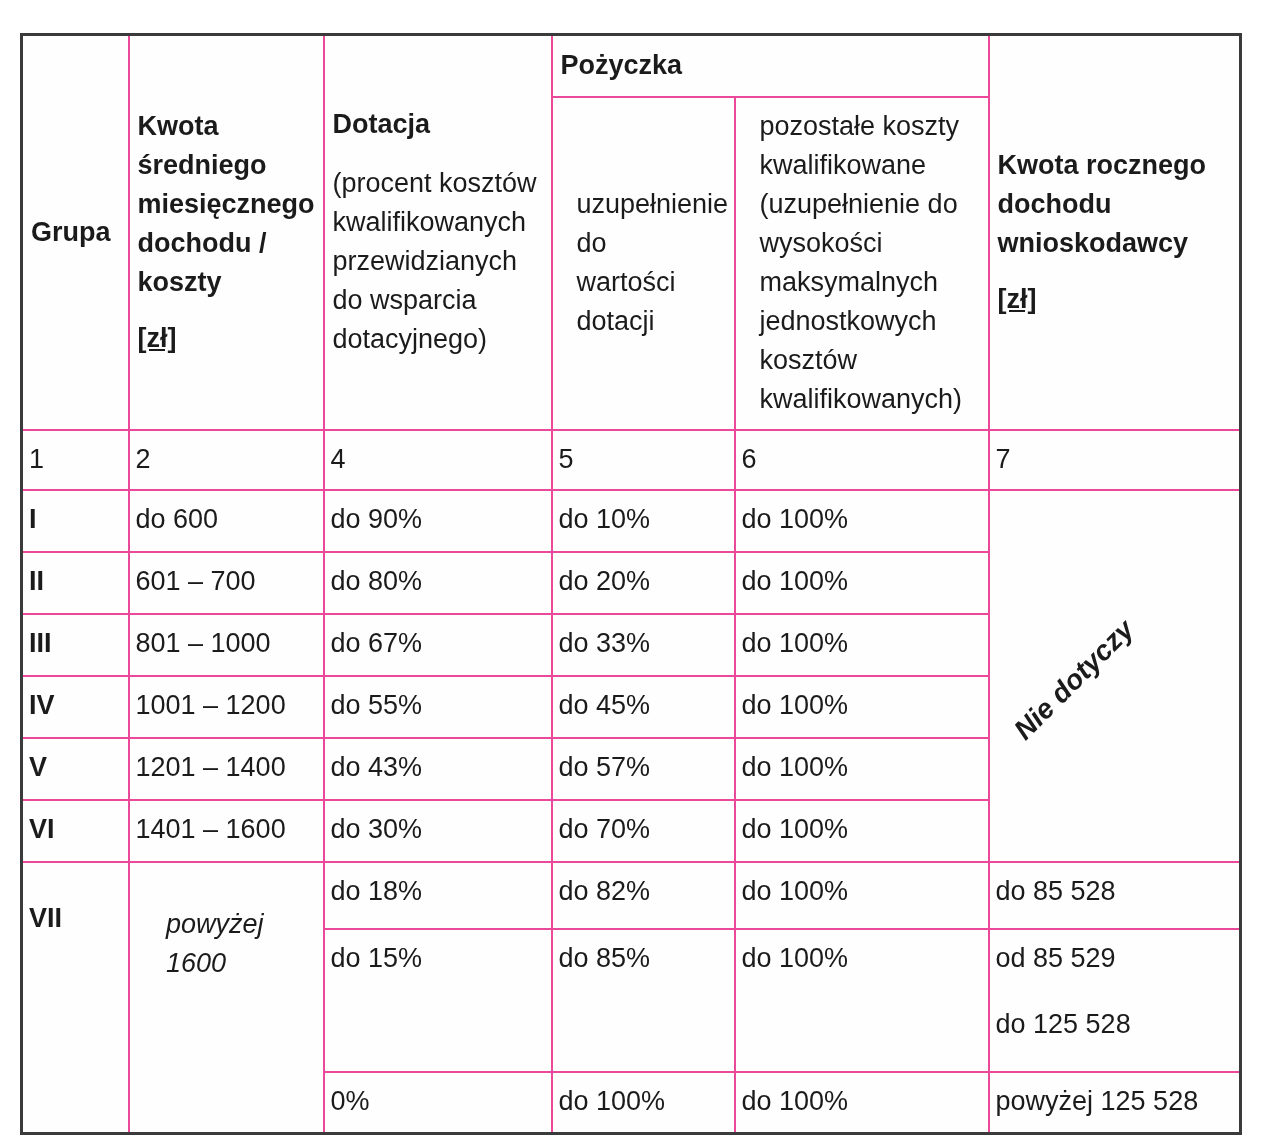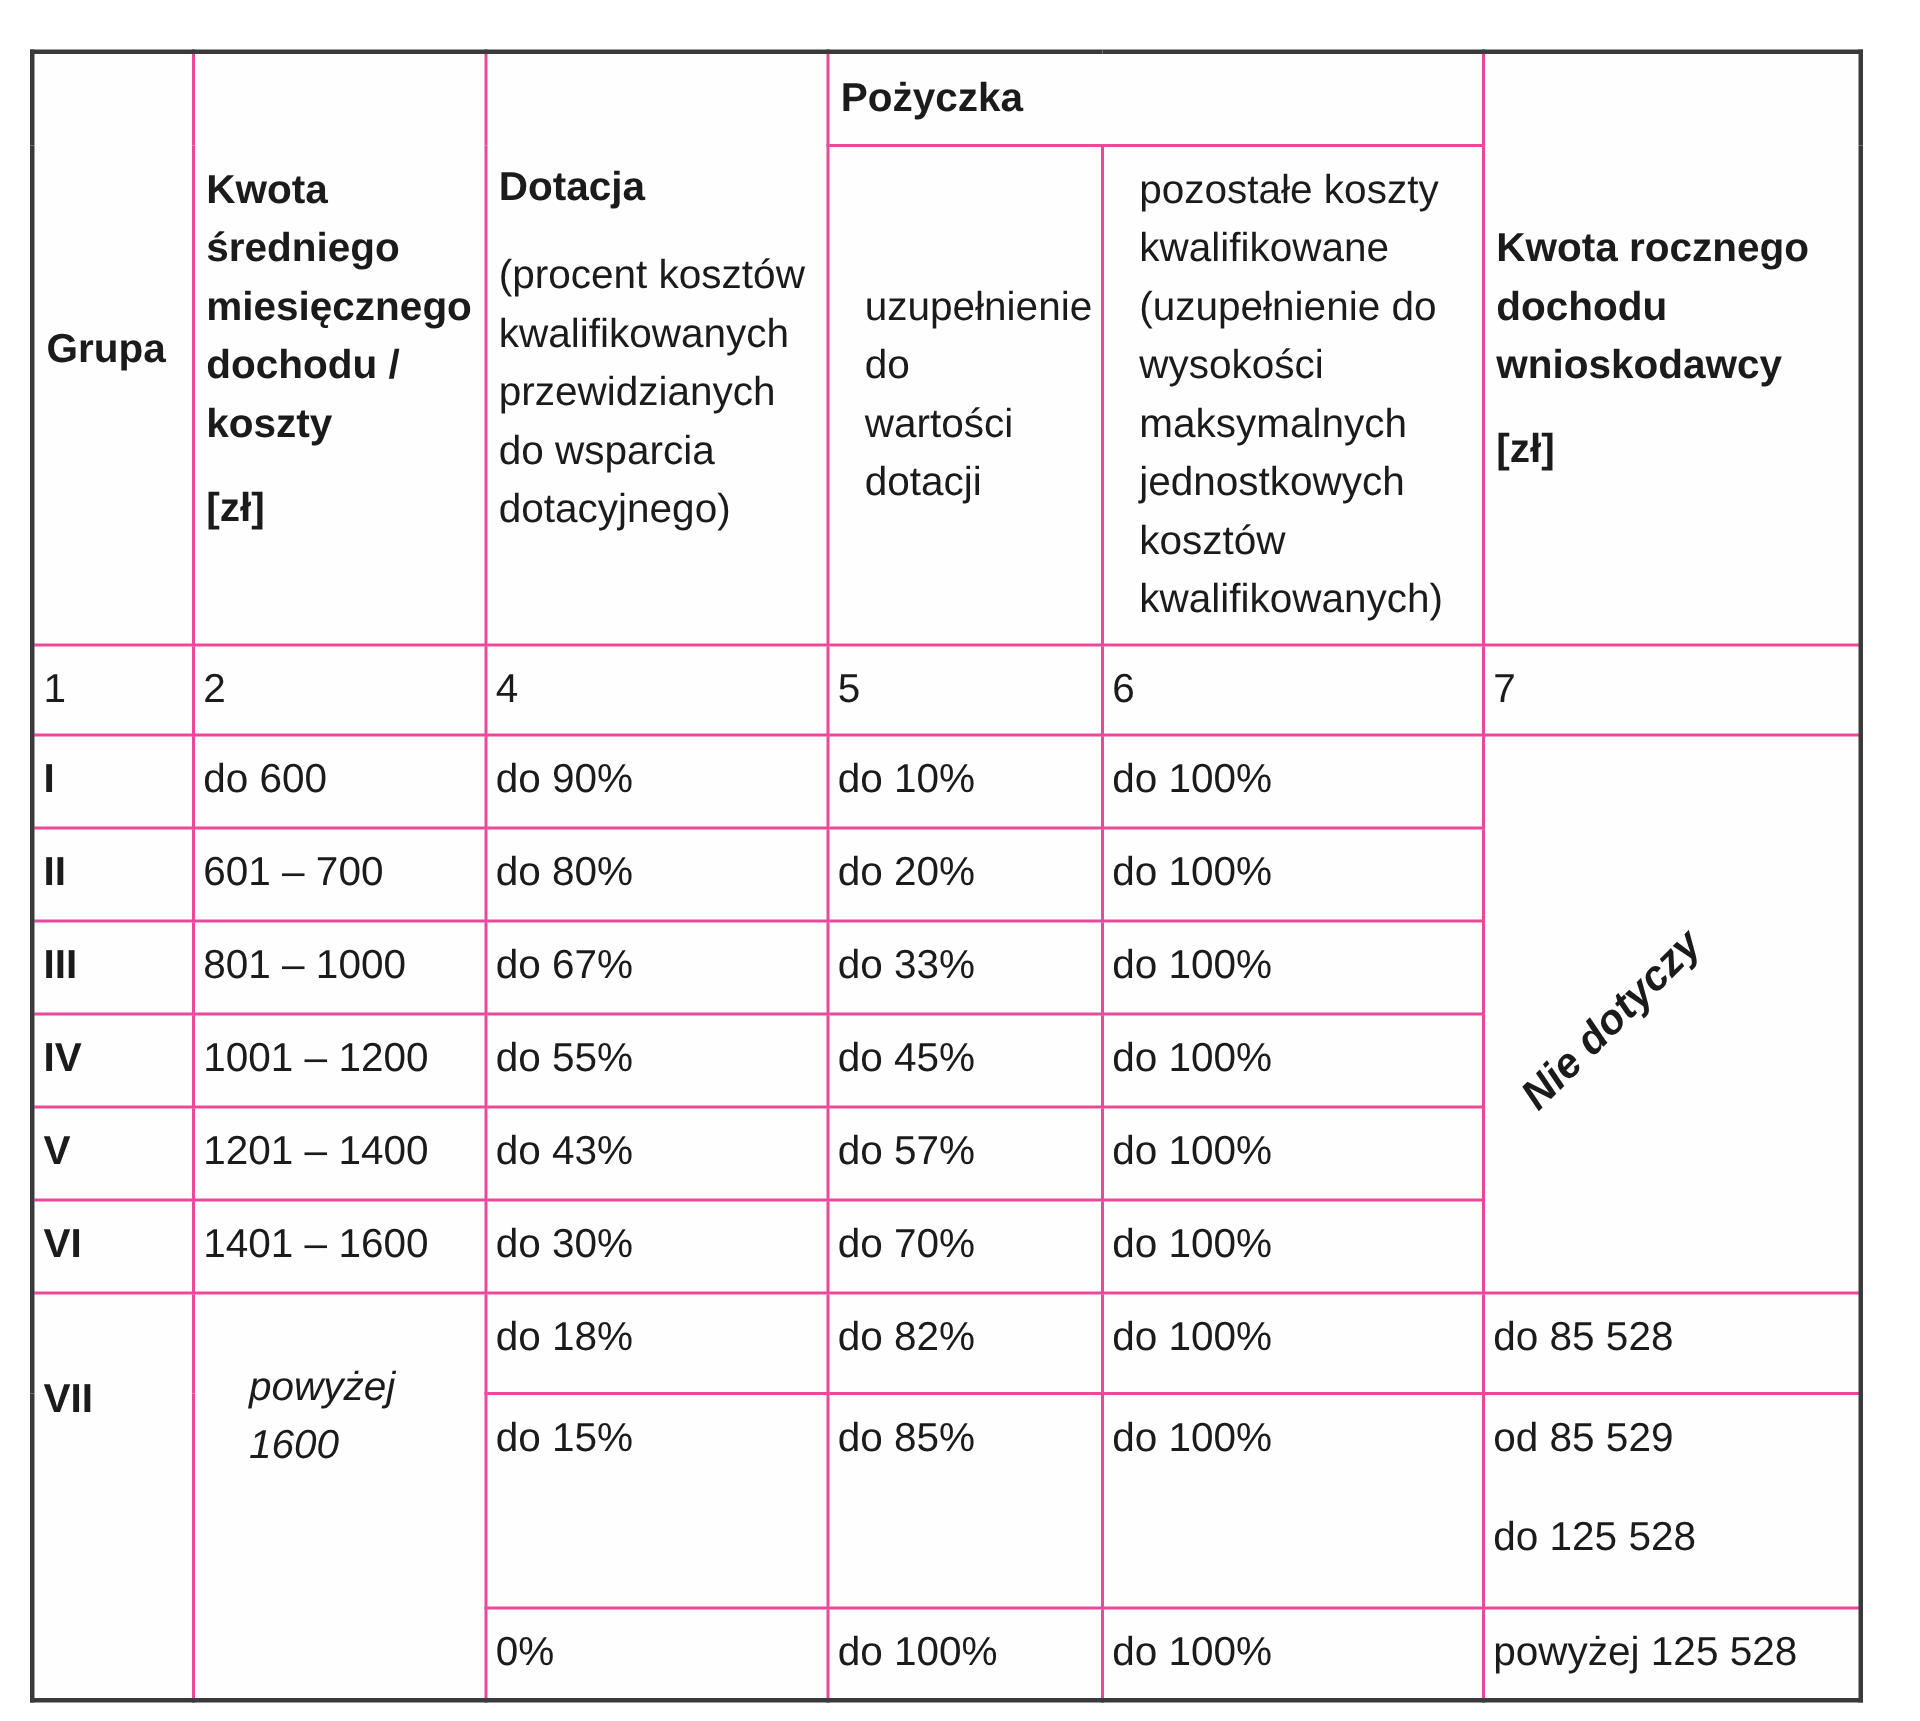--- a/index.html
+++ b/index.html
@@ -35,36 +35,36 @@
   td.hdr {
     font-weight: bold;
     vertical-align: middle;
     padding: 4px 8px;
   }
   td.hdr-sub {
     font-weight: normal;
     vertical-align: middle;
     padding: 4px 24px;
   }
-  .unit-line { display: block; margin-top: 17px; }
+  .unit-line { display: block; margin-top: 17px; text-decoration: underline; }
   .hdr-subtitle { display: block; font-weight: normal; margin-top: 20px; }
 
   
   tr.r-top    { height: 62px; }
   tr.r-sub    { height: 333px; }
   tr.r-num    { height: 60px; }
   tr.r-data   { height: 62px; }
   tr.r-vii-1  { height: 67px; }
   tr.r-vii-2  { height: 143px; }
   tr.r-vii-3  { height: 62px; }
 
   td.roman { font-weight: bold; }
 
   
-  td.vii-roman  { vertical-align: top; padding-top: 50px; font-weight: bold; }
+  td.vii-roman  { vertical-align: top; padding-top: 36px; font-weight: bold; }
   td.vii-income { vertical-align: top; padding-top: 42px; }
   .wrap-narrow  { display: block; max-width: 120px; margin: 0 auto; font-style: italic; }
 
   
   td.not-applicable-cell { vertical-align: middle; }
   .rotated-note {
     display: inline-block;
     transform: rotate(-45deg);
     font-weight: bold;
     font-style: italic;

